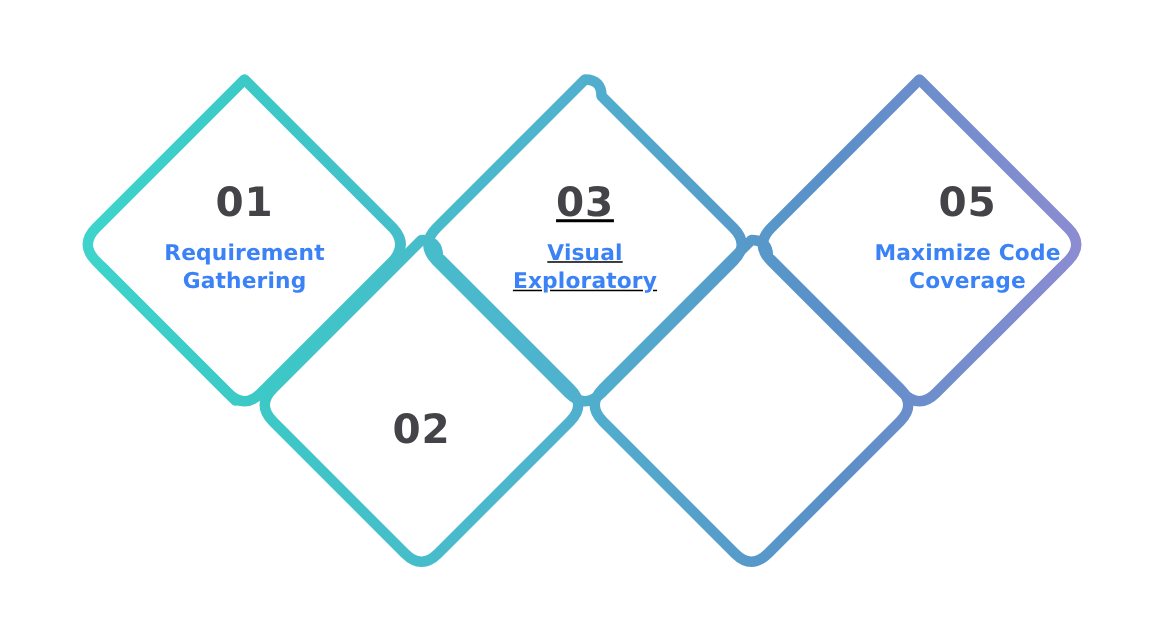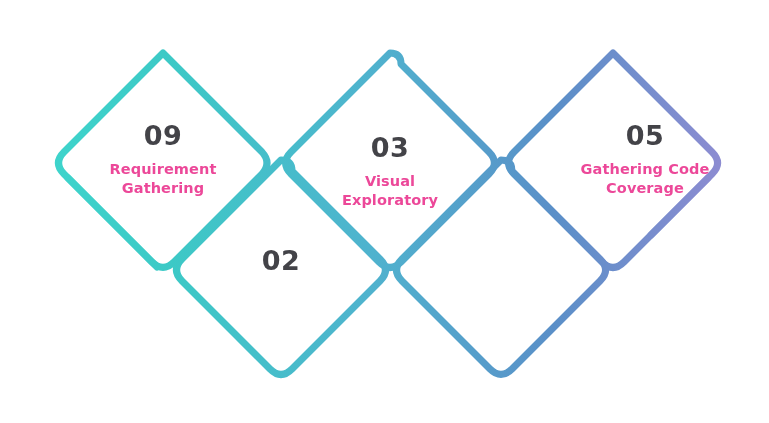--- a/index.html
+++ b/index.html
@@ -38,21 +38,21 @@
     font-weight: bold;
     color: #434348;
     letter-spacing: 0.5px;
     line-height: 1;
     margin: 0 0 11px 0;
     font-family: "DejaVu Sans", "Liberation Sans", sans-serif;
   }
   .step-label {
     font-size: 14.5px;
     font-weight: bold;
-    color: #ec4899;
+    color: #3b82f6;
     line-height: 1.30;
     margin: 0;
     white-space: pre-line;
     letter-spacing: 0.1px;
     font-family: "DejaVu Sans", "Liberation Sans", sans-serif;
   }
 </style>
 </head>
 <body>
 
@@ -122,35 +122,35 @@
                Q 613 273 602 262
                L 514 174
                Q 503 163 514 152
                L 602 64
                Q 613 53 613 53"></path>
       <path d="M 708 178 L 651 235"></path>
     </g>
   </svg>
 
   <div class="step-text" style="left:163px; top:160px; width:200px;">
-    <p class="step-number">09</p>
+    <p class="step-number">01</p>
     <p class="step-label">Requirement
 Gathering</p>
   </div>
 
-  <div class="step-text" style="left:281px; top:266px; width:200px;">
+  <div class="step-text" style="left:281px; top:292px; width:200px;">
     <p class="step-number">02</p>
   </div>
 
-  <div class="step-text" style="left:390px; top:172px; width:200px;">
+  <div class="step-text" style="left:390px; top:160px; width:200px;text-decoration:underline;">
     <p class="step-number">03</p>
     <p class="step-label">Visual
 Exploratory</p>
   </div>
 
 
   <div class="step-text" style="left:645px; top:160px; width:210px;">
     <p class="step-number">05</p>
-    <p class="step-label">Gathering Code
+    <p class="step-label">Maximize Code
 Coverage</p>
   </div>
 
 </div>
 
 </body></html>

